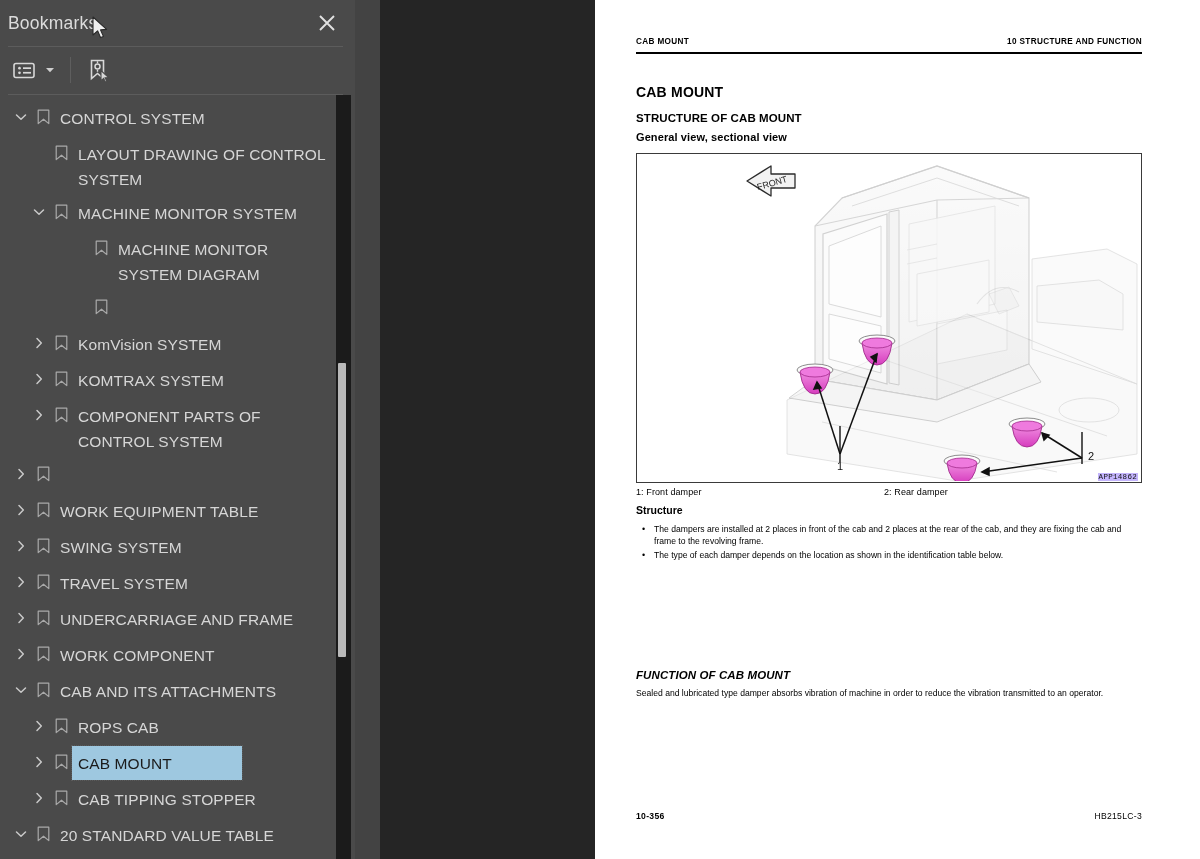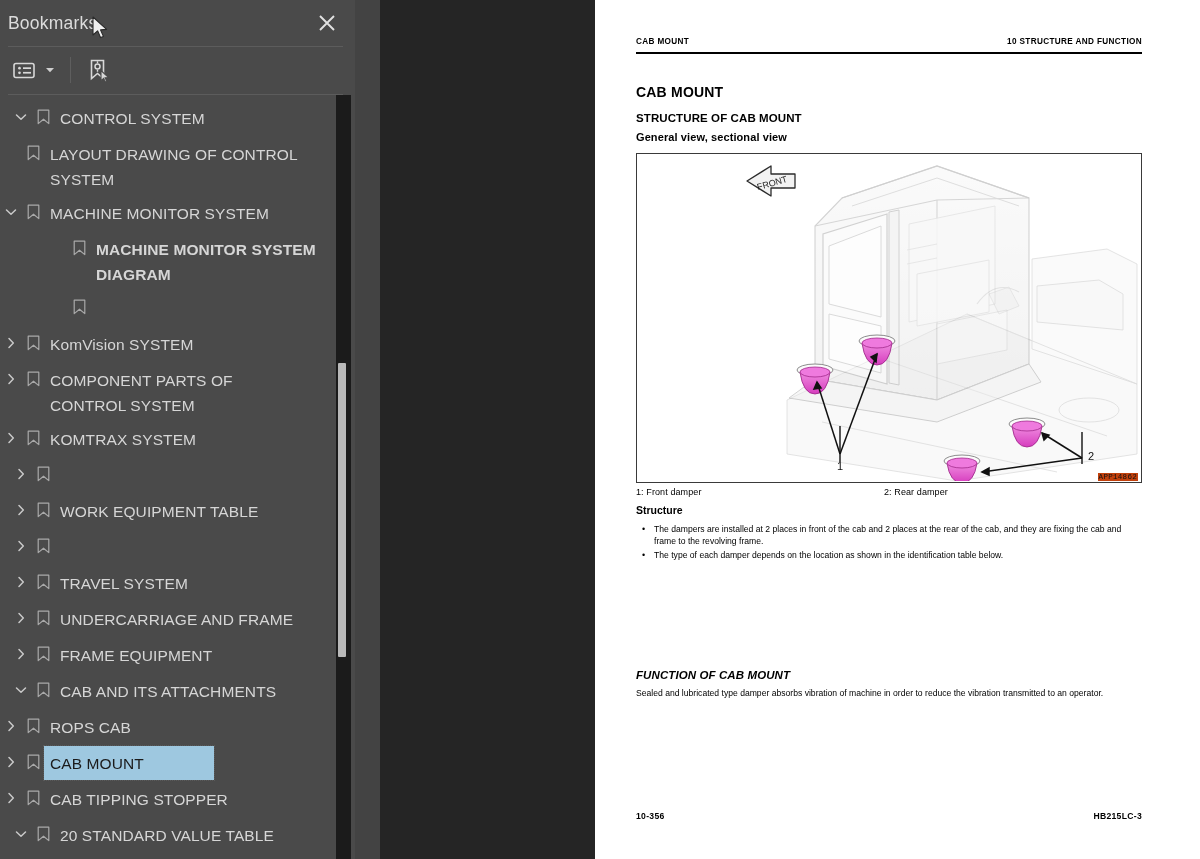--- a/index.html
+++ b/index.html
@@ -71,22 +71,22 @@
     padding: 5px 4px 4px 6px; cursor: pointer;
     letter-spacing: .1px; max-width: 260px;
   }
   .node.selected .node-label {
     background: #9ec8e0; color: #1b1b1b;
     outline: 1px dotted #5a5a5a; outline-offset: 0px;
     padding-right: 70px;
   }
   
   .lvl0 { padding-left: 10px; }
-  .lvl1 { }
-  .lvl2 { padding-left: 46px; font-weight: bold; }
+  .lvl1 { padding-left: 28px; }
+  .lvl2 { padding-left: 68px; }
 
   
   #tree-scrollbar {
     position: absolute; left: 336px; top: 95px; width: 15px; height: 764px;
     background: #1b1b1b;
   }
   #tree-thumb {
     position: absolute; left: 2px; width: 8px;
     background: #b9b9b9; border-radius: 1px;
   }
@@ -141,21 +141,21 @@
 
   
   #figure {
     position: absolute; left: 41px; top: 153px; width: 506px; height: 330px;
     border: 1.5px solid #3a3a3a; background: #fff; overflow: hidden;
   }
   #figure svg { display: block; }
   #fig-id {
     position: absolute; right: 3px; bottom: 1px;
     font-size: 7.5px; font-family: "Liberation Mono", monospace;
-    letter-spacing: .3px; color: #111; background: #c2410c; padding: 0 1px;
+    letter-spacing: .3px; color: #111; background: #c4b5fd; padding: 0 1px;
   }
 
   #fig-captions {
     position: absolute; left: 41px; top: 487px; width: 506px;
     font-size: 9px; letter-spacing: .1px;
   }
   #fig-captions .cap2 { position: absolute; left: 248px; top: 0; }
 
   #struct-head {
     position: absolute; left: 41px; top: 504px;
@@ -178,21 +178,21 @@
     position: absolute; left: 41px; top: 687px; width: 506px;
     font-size: 8.6px; line-height: 12.2px;
   }
 
   #footer-left {
     position: absolute; left: 41px; top: 811px;
     font-size: 8.6px; font-weight: bold; letter-spacing: .3px;
   }
   #footer-right {
     position: absolute; right: 58px; top: 811px;
-    font-size: 8.6px; font-weight: bold; letter-spacing: .3px; margin-left: 6px;
+    font-size: 8.6px; font-weight: normal; letter-spacing: .3px; margin-left: 6px;
   }
 
   
   #mouse-cursor { position: absolute; left: 92px; top: 16px; pointer-events: none; }
 </style>
 </head>
 <body>
 
 <div id="app">
 
@@ -306,35 +306,35 @@
             <div class="twisty">
               <svg width="12" height="12" viewBox="0 0 12 12">
                 <path d="M4 1.5 L8.3 6 L4 10.5" fill="none" stroke="#c9c9c9" stroke-width="1.5" stroke-linecap="round" stroke-linejoin="round"></path>
               </svg>
             </div>
             <div class="bmk-icon">
               <svg width="13" height="16" viewBox="0 0 13 16">
                 <path d="M1.2 1.2 h10.6 v13.4 l-5.3 -4.4 l-5.3 4.4 Z" fill="none" stroke="#a9a9a9" stroke-width="1.2" stroke-linejoin="round"></path>
               </svg>
             </div>
+            <div class="node-label">KOMTRAX SYSTEM</div>
+          </div>
+          <div class="node lvl1">
+            <div class="twisty">
+              <svg width="12" height="12" viewBox="0 0 12 12">
+                <path d="M4 1.5 L8.3 6 L4 10.5" fill="none" stroke="#c9c9c9" stroke-width="1.5" stroke-linecap="round" stroke-linejoin="round"></path>
+              </svg>
+            </div>
+            <div class="bmk-icon">
+              <svg width="13" height="16" viewBox="0 0 13 16">
+                <path d="M1.2 1.2 h10.6 v13.4 l-5.3 -4.4 l-5.3 4.4 Z" fill="none" stroke="#a9a9a9" stroke-width="1.2" stroke-linejoin="round"></path>
+              </svg>
+            </div>
             <div class="node-label">COMPONENT PARTS OF CONTROL SYSTEM</div>
           </div>
-          <div class="node lvl1">
-            <div class="twisty">
-              <svg width="12" height="12" viewBox="0 0 12 12">
-                <path d="M4 1.5 L8.3 6 L4 10.5" fill="none" stroke="#c9c9c9" stroke-width="1.5" stroke-linecap="round" stroke-linejoin="round"></path>
-              </svg>
-            </div>
-            <div class="bmk-icon">
-              <svg width="13" height="16" viewBox="0 0 13 16">
-                <path d="M1.2 1.2 h10.6 v13.4 l-5.3 -4.4 l-5.3 4.4 Z" fill="none" stroke="#a9a9a9" stroke-width="1.2" stroke-linejoin="round"></path>
-              </svg>
-            </div>
-            <div class="node-label">KOMTRAX SYSTEM</div>
-          </div>
           <div class="node lvl0">
             <div class="twisty">
               <svg width="12" height="12" viewBox="0 0 12 12">
                 <path d="M4 1.5 L8.3 6 L4 10.5" fill="none" stroke="#c9c9c9" stroke-width="1.5" stroke-linecap="round" stroke-linejoin="round"></path>
               </svg>
             </div>
             <div class="bmk-icon">
               <svg width="13" height="16" viewBox="0 0 13 16">
                 <path d="M1.2 1.2 h10.6 v13.4 l-5.3 -4.4 l-5.3 4.4 Z" fill="none" stroke="#a9a9a9" stroke-width="1.2" stroke-linejoin="round"></path>
               </svg>
@@ -357,20 +357,21 @@
             <div class="twisty">
               <svg width="12" height="12" viewBox="0 0 12 12">
                 <path d="M4 1.5 L8.3 6 L4 10.5" fill="none" stroke="#c9c9c9" stroke-width="1.5" stroke-linecap="round" stroke-linejoin="round"></path>
               </svg>
             </div>
             <div class="bmk-icon">
               <svg width="13" height="16" viewBox="0 0 13 16">
                 <path d="M1.2 1.2 h10.6 v13.4 l-5.3 -4.4 l-5.3 4.4 Z" fill="none" stroke="#a9a9a9" stroke-width="1.2" stroke-linejoin="round"></path>
               </svg>
             </div>
+            <div class="node-label">SWING SYSTEM</div>
           </div>
           <div class="node lvl0">
             <div class="twisty">
               <svg width="12" height="12" viewBox="0 0 12 12">
                 <path d="M4 1.5 L8.3 6 L4 10.5" fill="none" stroke="#c9c9c9" stroke-width="1.5" stroke-linecap="round" stroke-linejoin="round"></path>
               </svg>
             </div>
             <div class="bmk-icon">
               <svg width="13" height="16" viewBox="0 0 13 16">
                 <path d="M1.2 1.2 h10.6 v13.4 l-5.3 -4.4 l-5.3 4.4 Z" fill="none" stroke="#a9a9a9" stroke-width="1.2" stroke-linejoin="round"></path>
@@ -395,21 +396,21 @@
             <div class="twisty">
               <svg width="12" height="12" viewBox="0 0 12 12">
                 <path d="M4 1.5 L8.3 6 L4 10.5" fill="none" stroke="#c9c9c9" stroke-width="1.5" stroke-linecap="round" stroke-linejoin="round"></path>
               </svg>
             </div>
             <div class="bmk-icon">
               <svg width="13" height="16" viewBox="0 0 13 16">
                 <path d="M1.2 1.2 h10.6 v13.4 l-5.3 -4.4 l-5.3 4.4 Z" fill="none" stroke="#a9a9a9" stroke-width="1.2" stroke-linejoin="round"></path>
               </svg>
             </div>
-            <div class="node-label">FRAME EQUIPMENT</div>
+            <div class="node-label">WORK COMPONENT</div>
           </div>
           <div class="node lvl0">
             <div class="twisty">
               <svg width="12" height="12" viewBox="0 0 12 12">
                 <path d="M1.5 4 L6 8.3 L10.5 4" fill="none" stroke="#c9c9c9" stroke-width="1.5" stroke-linecap="round" stroke-linejoin="round"></path>
               </svg>
             </div>
             <div class="bmk-icon">
               <svg width="13" height="16" viewBox="0 0 13 16">
                 <path d="M1.2 1.2 h10.6 v13.4 l-5.3 -4.4 l-5.3 4.4 Z" fill="none" stroke="#a9a9a9" stroke-width="1.2" stroke-linejoin="round"></path>

